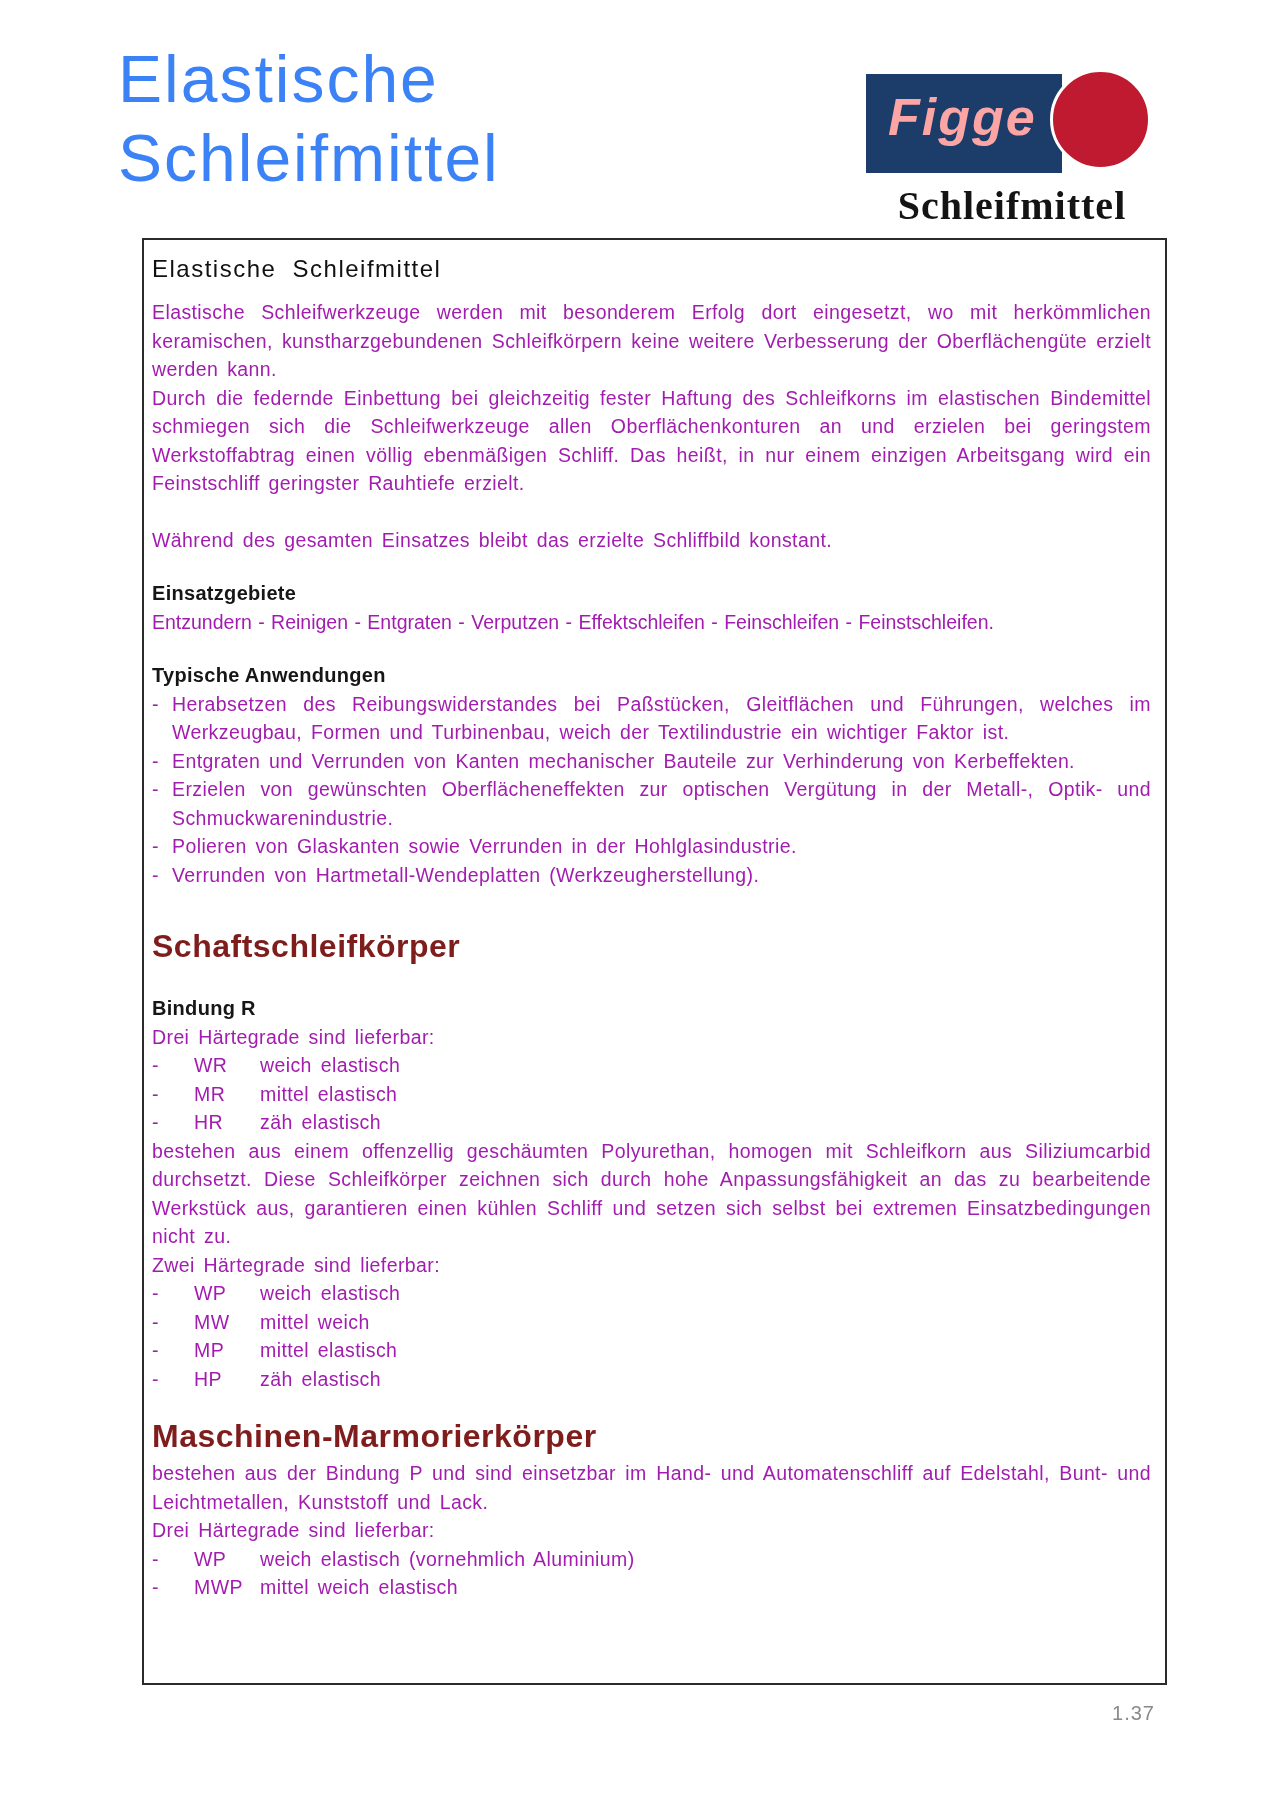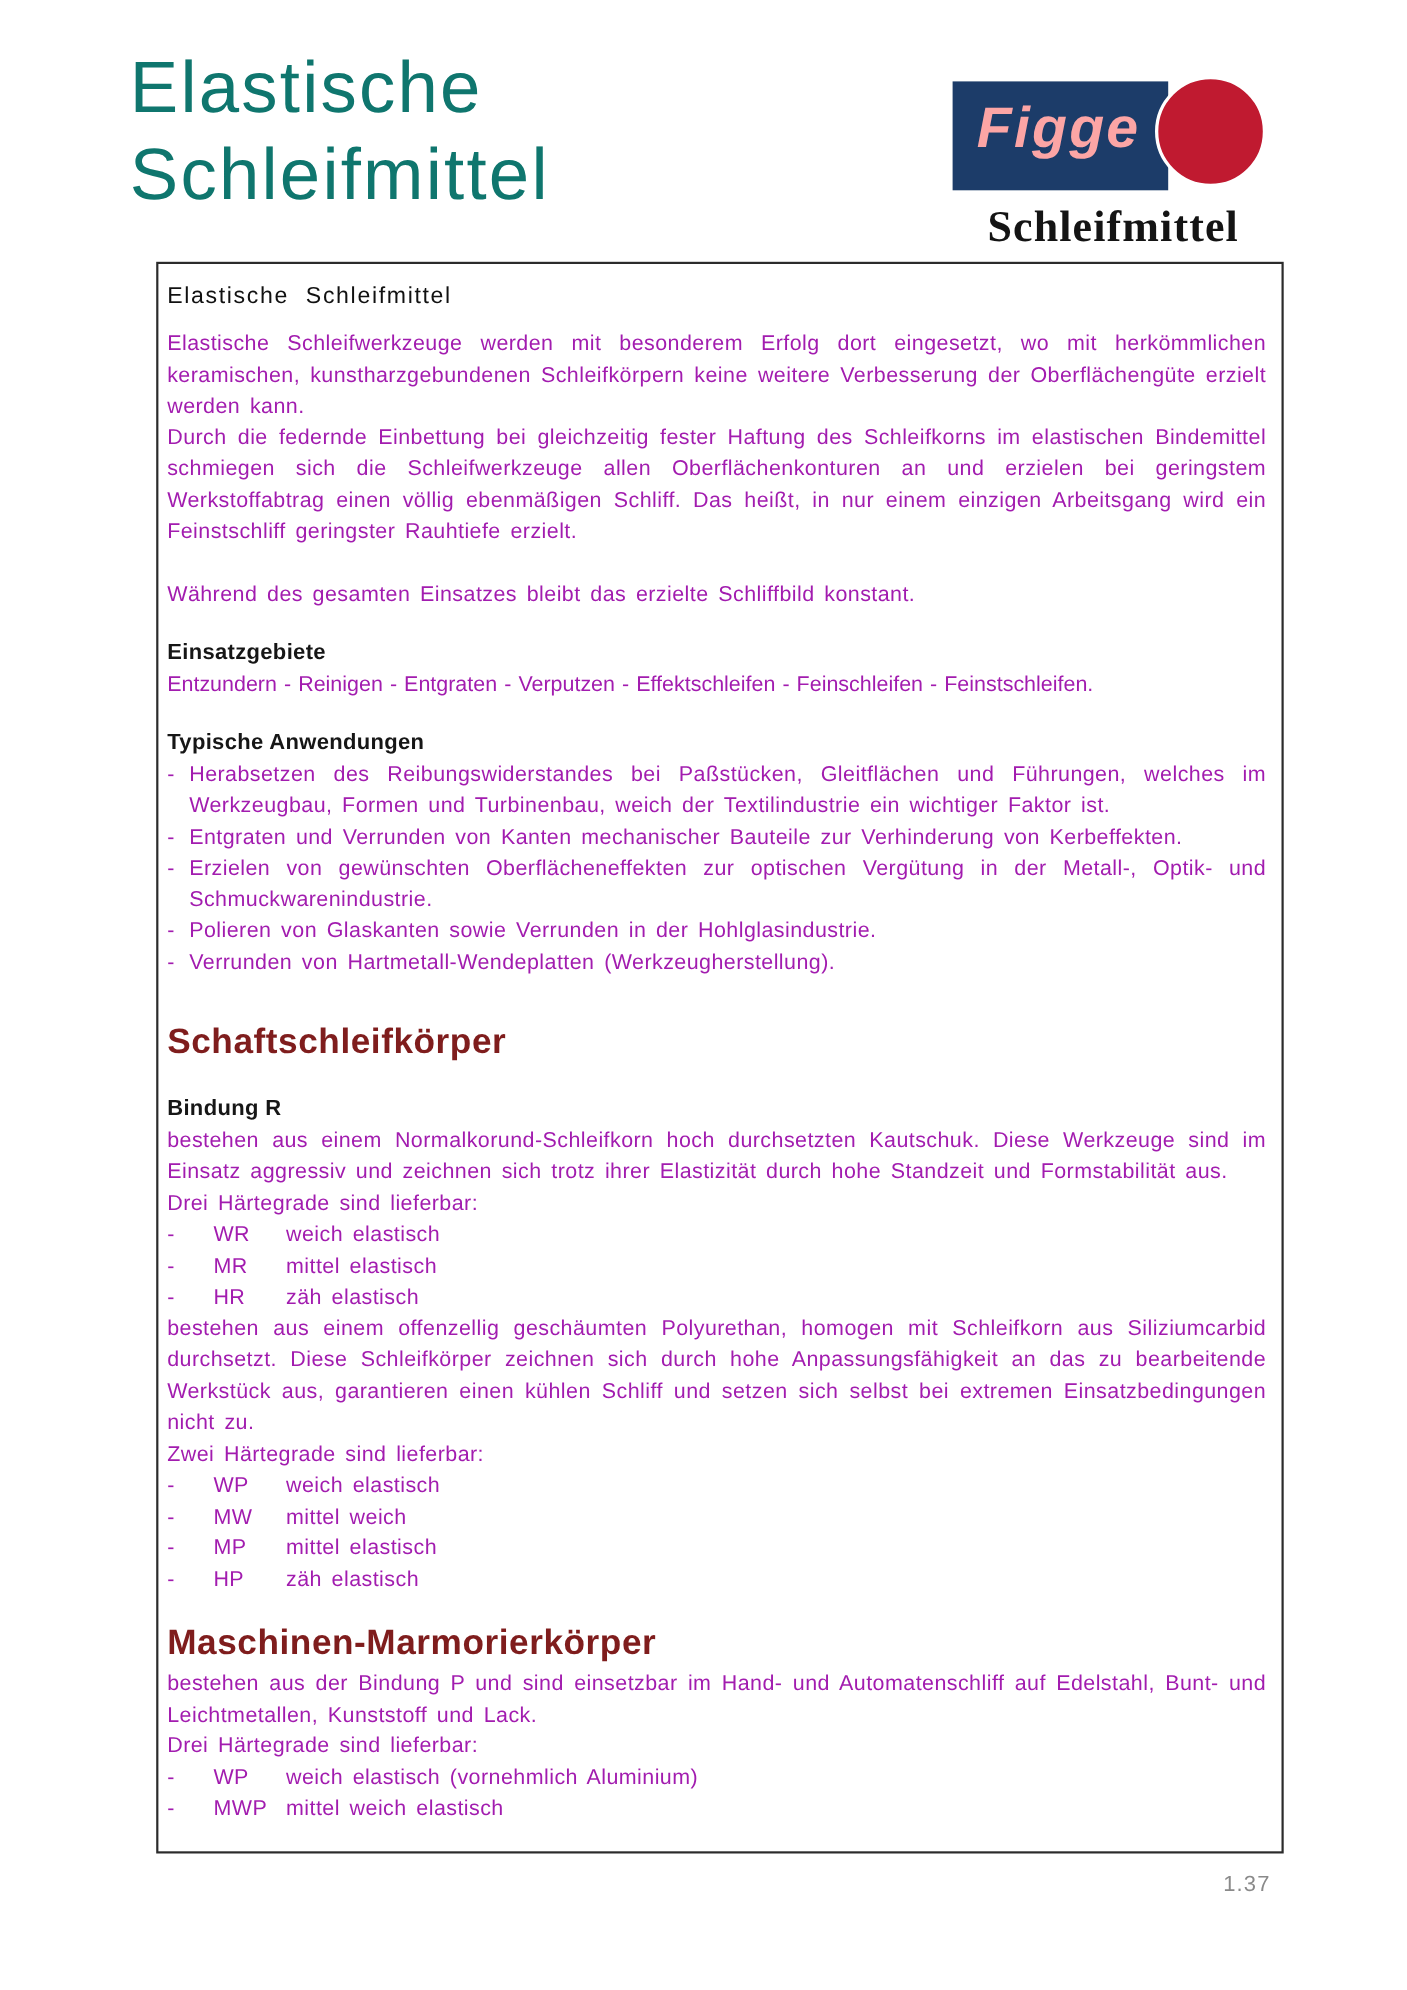--- a/index.html
+++ b/index.html
@@ -7,21 +7,21 @@
   body {
     width:1279px; height:1809px; position:relative;
     font-family:"Liberation Sans", sans-serif;
     color:#313131;
   }
 
   
   .page-title {
     position:absolute; left:118px; top:40px;
     font-size:66px; line-height:79px; font-weight:400;
-    color:#0f766e; letter-spacing:2px;
+    color:#3b82f6; letter-spacing:2px;
   }
   .logo-wrap { position:absolute; left:866px; top:74px; width:300px; }
   .logo-box {
     position:relative; width:196px; height:99px;
     background:#1c3c69;
   }
   .logo-word {
     position:absolute; left:22px; top:13px;
     font-style:italic; font-weight:700; font-size:52px;
     color:#fca5a5; letter-spacing:2px;
@@ -39,21 +39,21 @@
 
   
   .content-box {
     position:absolute; left:142px; top:238px;
     width:1025px; height:1447px;
     border:2px solid #2b2b2b;
     padding:6px 14px 0 8px;
     overflow:hidden;
   }
   .box-heading {
-    font-size:21px; font-weight:400; color:#111;
+    font-size:24px; font-weight:400; color:#111;
     letter-spacing:1.5px; word-spacing:8px;
     margin:4px 0 10px 0; line-height:38px;
   }
   .body-text {
     font-size:19.5px; line-height:28.5px;
     letter-spacing:0.4px; word-spacing:3px; color:#a21caf;
   }
   .just { text-align:justify; }
   .tight { letter-spacing:0; word-spacing:1px; }
   .note { margin-top:28px; }
@@ -126,21 +126,20 @@
     <div class="bullet-text just">Polieren von Glaskanten sowie Verrunden in der Hohlglasindustrie.</div>
   </div>
   <div class="body-text bullet-row">
     <span class="dash">-</span>
     <div class="bullet-text just">Verrunden von Hartmetall-Wendeplatten (Werkzeugherstellung).</div>
   </div>
 
   <h3 class="big-heading">Schaftschleifkörper</h3>
 
   <h4 class="sub-heading">Bindung R</h4>
-  <p class="body-text just">bestehen aus einem Normalkorund-Schleifkorn hoch durchsetzten Kautschuk. Diese Werkzeuge sind im Einsatz aggressiv und zeichnen sich trotz ihrer Elastizität durch hohe Standzeit und Formstabilität aus.</p>
   <p class="body-text">Drei Härtegrade sind lieferbar:</p>
 
   <div class="body-text grade-row">
     <span>-</span>
     <span>WR</span>
     <span>weich elastisch</span>
   </div>
   <div class="body-text grade-row">
     <span>-</span>
     <span>MR</span>

